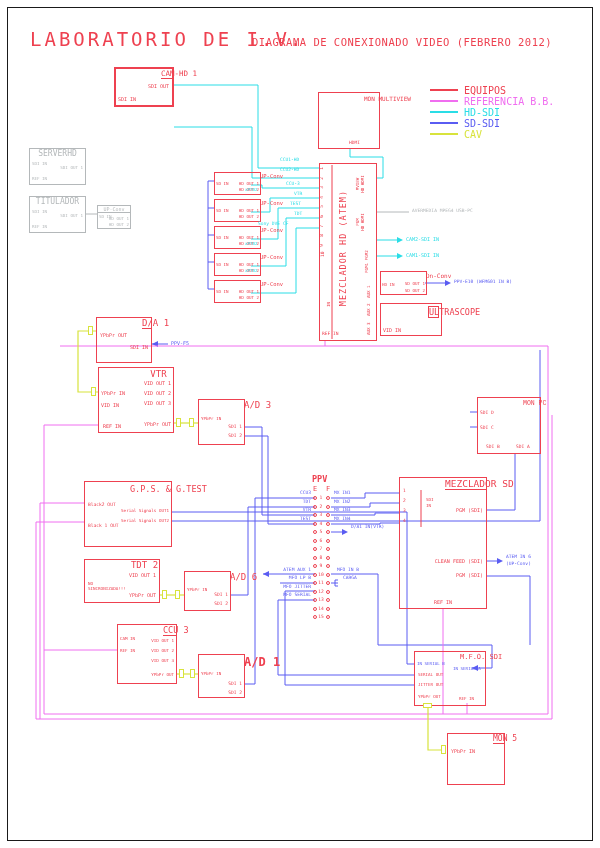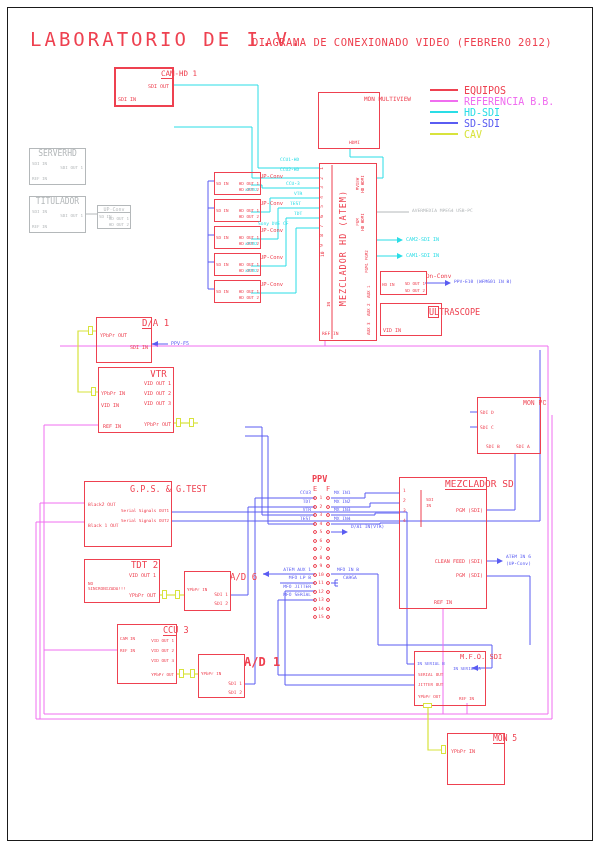--- a/index.html
+++ b/index.html
@@ -279,20 +279,26 @@
     <span class="ttl" style="font-size:9px;margin-top:1px;">VTR</span>
     <span class="p" style="right:2px;top:13px;">VID OUT 1</span>
     <span class="p" style="right:2px;top:23px;">VID OUT 2</span>
     <span class="p" style="right:2px;top:33px;">VID OUT 3</span>
     <span class="p" style="left:2px;top:23px;">YPbPr IN</span>
     <span class="p" style="left:2px;top:35px;">VID IN</span>
     <span class="p" style="left:4px;top:56px;">REF IN</span>
     <span class="p" style="right:2px;top:54px;">YPbPr OUT</span>
   </div>
 
+  <div class="box" style="left:198px;top:399px;width:47px;height:46px;">
+    <span class="ttl u" style="font-size:9px;">A/D 3</span>
+    <span class="p p4" style="left:2px;top:17px;">YPbPr IN</span>
+    <span class="p" style="right:2px;top:25px;font-size:4.6px;">SDI 1</span>
+    <span class="p" style="right:2px;top:34px;font-size:4.6px;">SDI 2</span>
+  </div>
 
   <div class="box" style="left:84px;top:481px;width:88px;height:66px;">
     <span class="ttl" style="font-size:8.5px;margin-top:2px;">G.P.S. &amp; G.TEST</span>
     <span class="p" style="left:3px;top:21px;font-size:4.6px;">Black2 OUT</span>
     <span class="p" style="right:2px;top:27px;font-size:4.2px;">Serial Signals OUT1</span>
     <span class="p" style="right:2px;top:37px;font-size:4.2px;">Serial Signals OUT2</span>
     <span class="p" style="left:3px;top:42px;font-size:4.6px;">Black 1 OUT</span>
   </div>
 
   <div class="box" style="left:84px;top:559px;width:76px;height:44px;">

